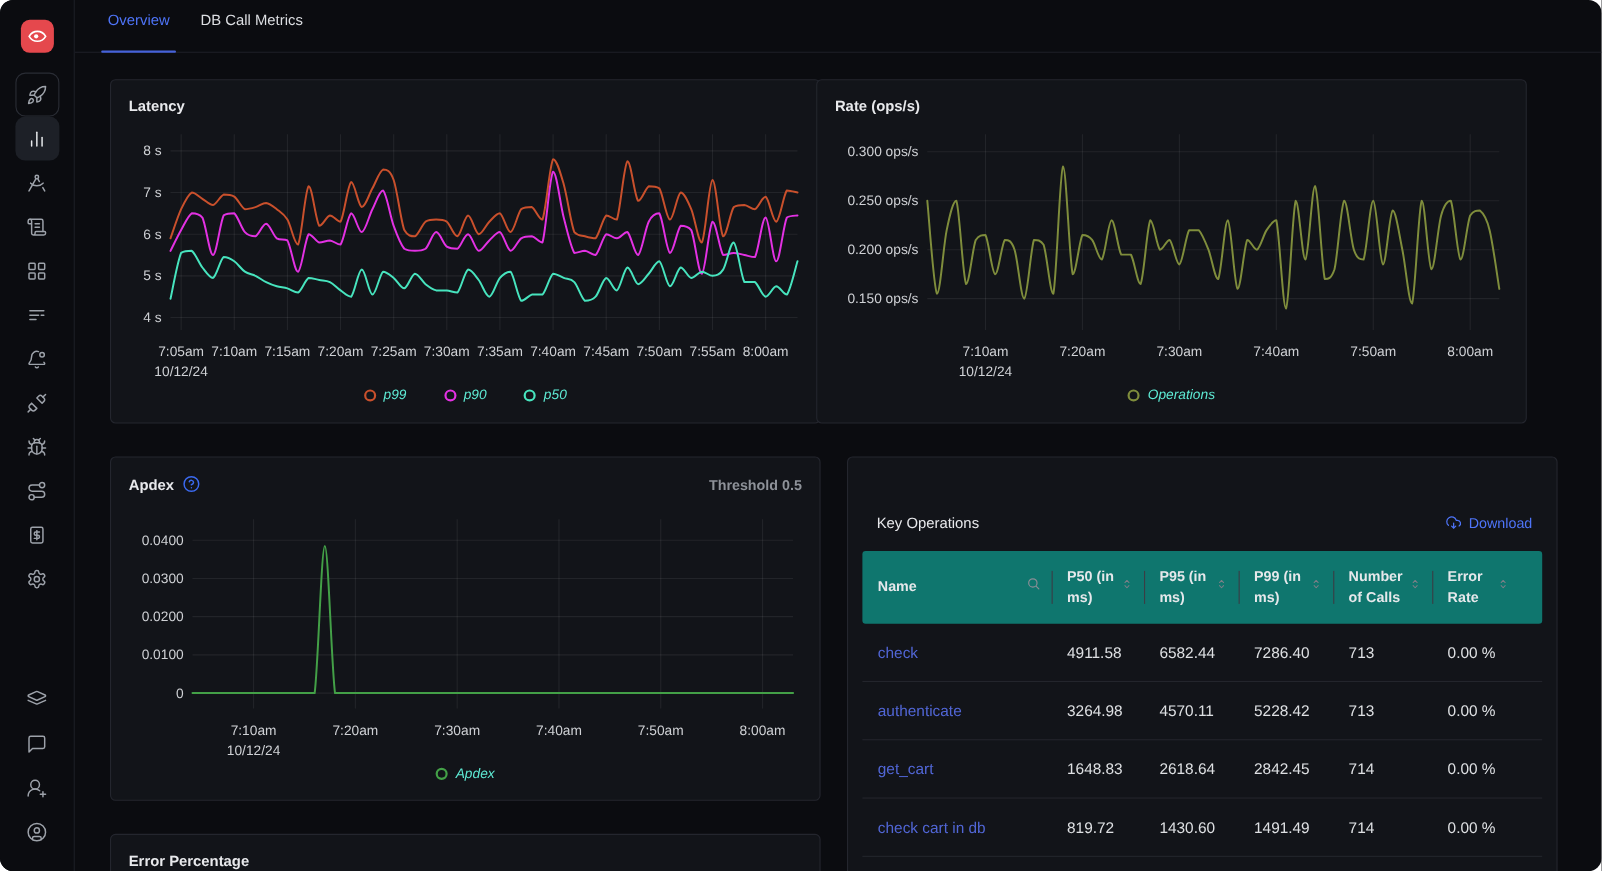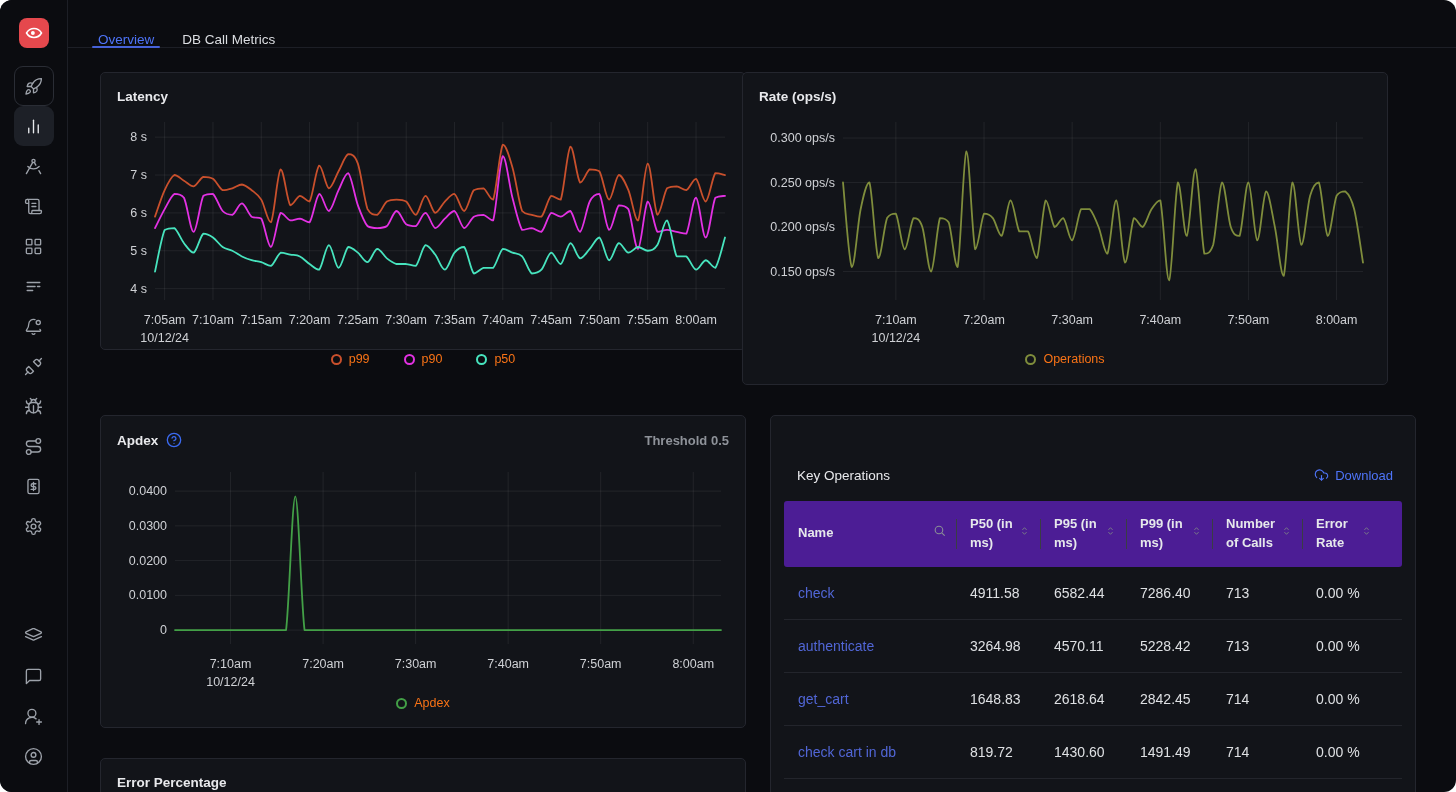--- a/index.html
+++ b/index.html
@@ -12,52 +12,52 @@
   .nav-top { margin-top:18px; display:flex; flex-direction:column; align-items:center; }
   .nav-bottom { margin-top:auto; margin-bottom:16px; display:flex; flex-direction:column; align-items:center; }
   .nav-item { width:40px; height:40px; background:transparent; border:none; border-radius:9px; display:flex; align-items:center; justify-content:center; color:#9da2aa; cursor:pointer; }
   .nav-item svg { width:19px; height:19px; stroke:currentColor; fill:none; stroke-width:1.7; stroke-linecap:round; stroke-linejoin:round; }
   .nav-item.boxed { border:1px solid #2a2d35; }
   .nav-item.active { background:#1d2027; color:#e8eaed; }
 
   
   .main { flex:1; display:flex; flex-direction:column; min-width:0; }
   .tabbar { height:48px; border-bottom:1px solid #1d1f26; display:flex; align-items:stretch; padding-left:16px; flex-shrink:0; }
-  .tab { position:relative; display:flex; align-items:flex-end; padding:0 14px; font-size:13.5px; color:#dcdee2; cursor:pointer; }
+  .tab { position:relative; display:flex; align-items:flex-start; padding:11px 14px; font-size:13.5px; color:#dcdee2; cursor:pointer; }
   .tab.active { color:#4e74f8; }
   .tab.active::after { content:""; position:absolute; left:8px; right:8px; bottom:-1px; height:2px; background:#4662d9; border-radius:1px; }
 
   .content { position:relative; flex:1; overflow:hidden; }
   .panel { position:absolute; background:#121419; border:1px solid #24262e; border-radius:5px; }
-  .pos-latency { left:32px;  top:24px;  width:646px; height:278px; }
+  .pos-latency { left:32px;  top:24px;  width:646px; height:313px; }
   .pos-rate    { left:674px; top:24px;  width:646px; height:313px; }
   .pos-apdex   { left:32px;  top:367px; width:646px; height:313px; }
   .pos-keyops  { left:702px; top:367px; width:646px; height:470px; }
   .pos-error   { left:32px;  top:710px; width:646px; height:70px; }
 
   .panel-head { display:flex; align-items:center; padding:16px 16px 2px 16px; }
   .panel-title { font-size:13.5px; font-weight:bold; color:#e8e9ec; }
   .head-right { margin-left:auto; font-size:13px; font-weight:bold; color:#8e9299; }
   .help-icon { width:16px; height:16px; margin-left:8px; cursor:pointer; }
   .help-icon svg { width:16px; height:16px; stroke:#3b6af0; fill:none; stroke-width:2; stroke-linecap:round; stroke-linejoin:round; }
 
   .chart-box { display:flex; flex-direction:column; align-items:center; padding:2px 14px 0 14px; }
   .chart-box svg text { font-family:"Liberation Sans", sans-serif; }
   .legend { display:flex; gap:34px; justify-content:center; margin-top:4px; }
-  .legend-item { display:flex; align-items:center; gap:7px; font-size:12.5px; color:#f97316; cursor:pointer; }
+  .legend-item { display:flex; align-items:center; gap:7px; font-size:12.5px; color:#5eead4; cursor:pointer;font-style:italic; }
   .legend-ring { width:11px; height:11px; border-radius:50%; border:2.5px solid; }
 
   
   .kops-head { display:flex; align-items:flex-end; padding:24px 22px 18px 26px; }
   .kops-title { font-size:13.5px; color:#e8e9ec; }
   .download-link { margin-left:auto; display:flex; align-items:center; gap:6px; color:#4e74f8; font-size:13px; cursor:pointer;margin-top:28px; }
   .download-link svg { width:15px; height:15px; stroke:#4e74f8; fill:none; stroke-width:1.8; stroke-linecap:round; stroke-linejoin:round; }
   .kops-table { margin:0 13px; }
   .krow { display:grid; grid-template-columns:172px 84px 86px 86px 90px 80px; }
-  .krow.header { background:#4c1d95; border-radius:3px; }
+  .krow.header { background:#0f766e; border-radius:3px; }
   .kh { position:relative; display:flex; align-items:center; gap:6px; padding:14px 10px 14px 14px; font-size:13px; font-weight:bold; color:#e6e8eb; line-height:1.45; }
   .kh:not(:first-child)::before { content:""; position:absolute; left:0; top:18px; bottom:18px; width:1px; background:#3a3d45; }
   .kh .hlabel { flex:1; }
   .kh svg { flex-shrink:0; }
   .sort-icon svg { width:11px; height:14px; stroke:#7b7f87; fill:none; stroke-width:2; stroke-linecap:round; stroke-linejoin:round; }
   .search-icon svg { width:13px; height:13px; stroke:#8a8e96; fill:none; stroke-width:2; stroke-linecap:round; stroke-linejoin:round; }
   .krow.datarow { border-bottom:1px solid #23252c; }
   .kd { padding:18px 10px 18px 14px; font-size:14px; color:#dee0e3; }
   .kd.name { color:#5166d6; cursor:pointer; }
 </style>

